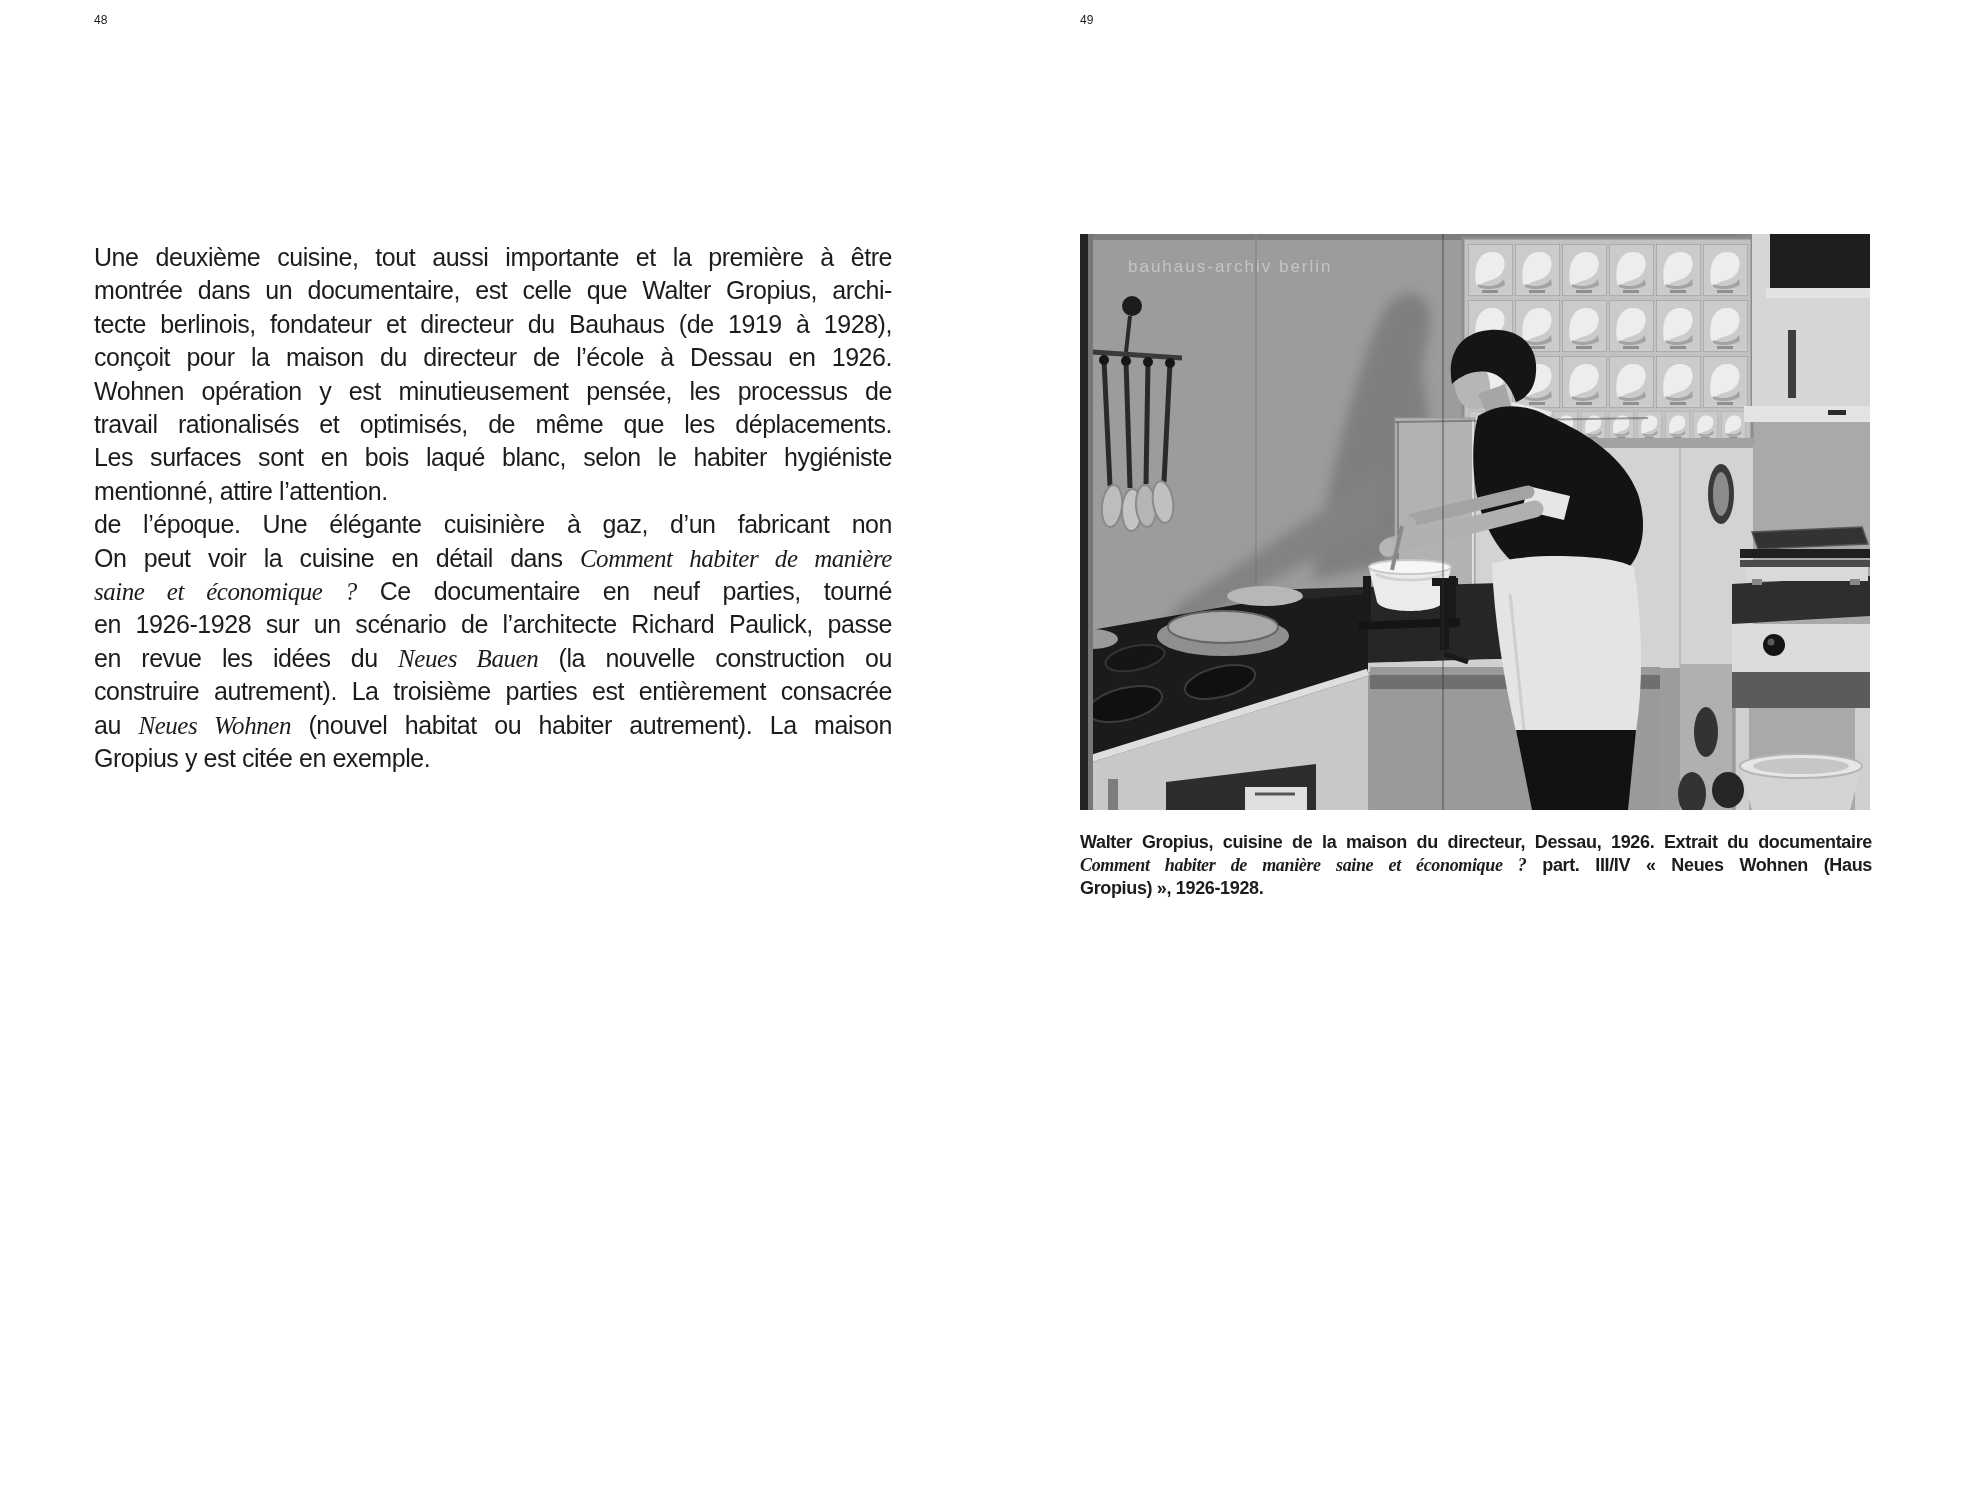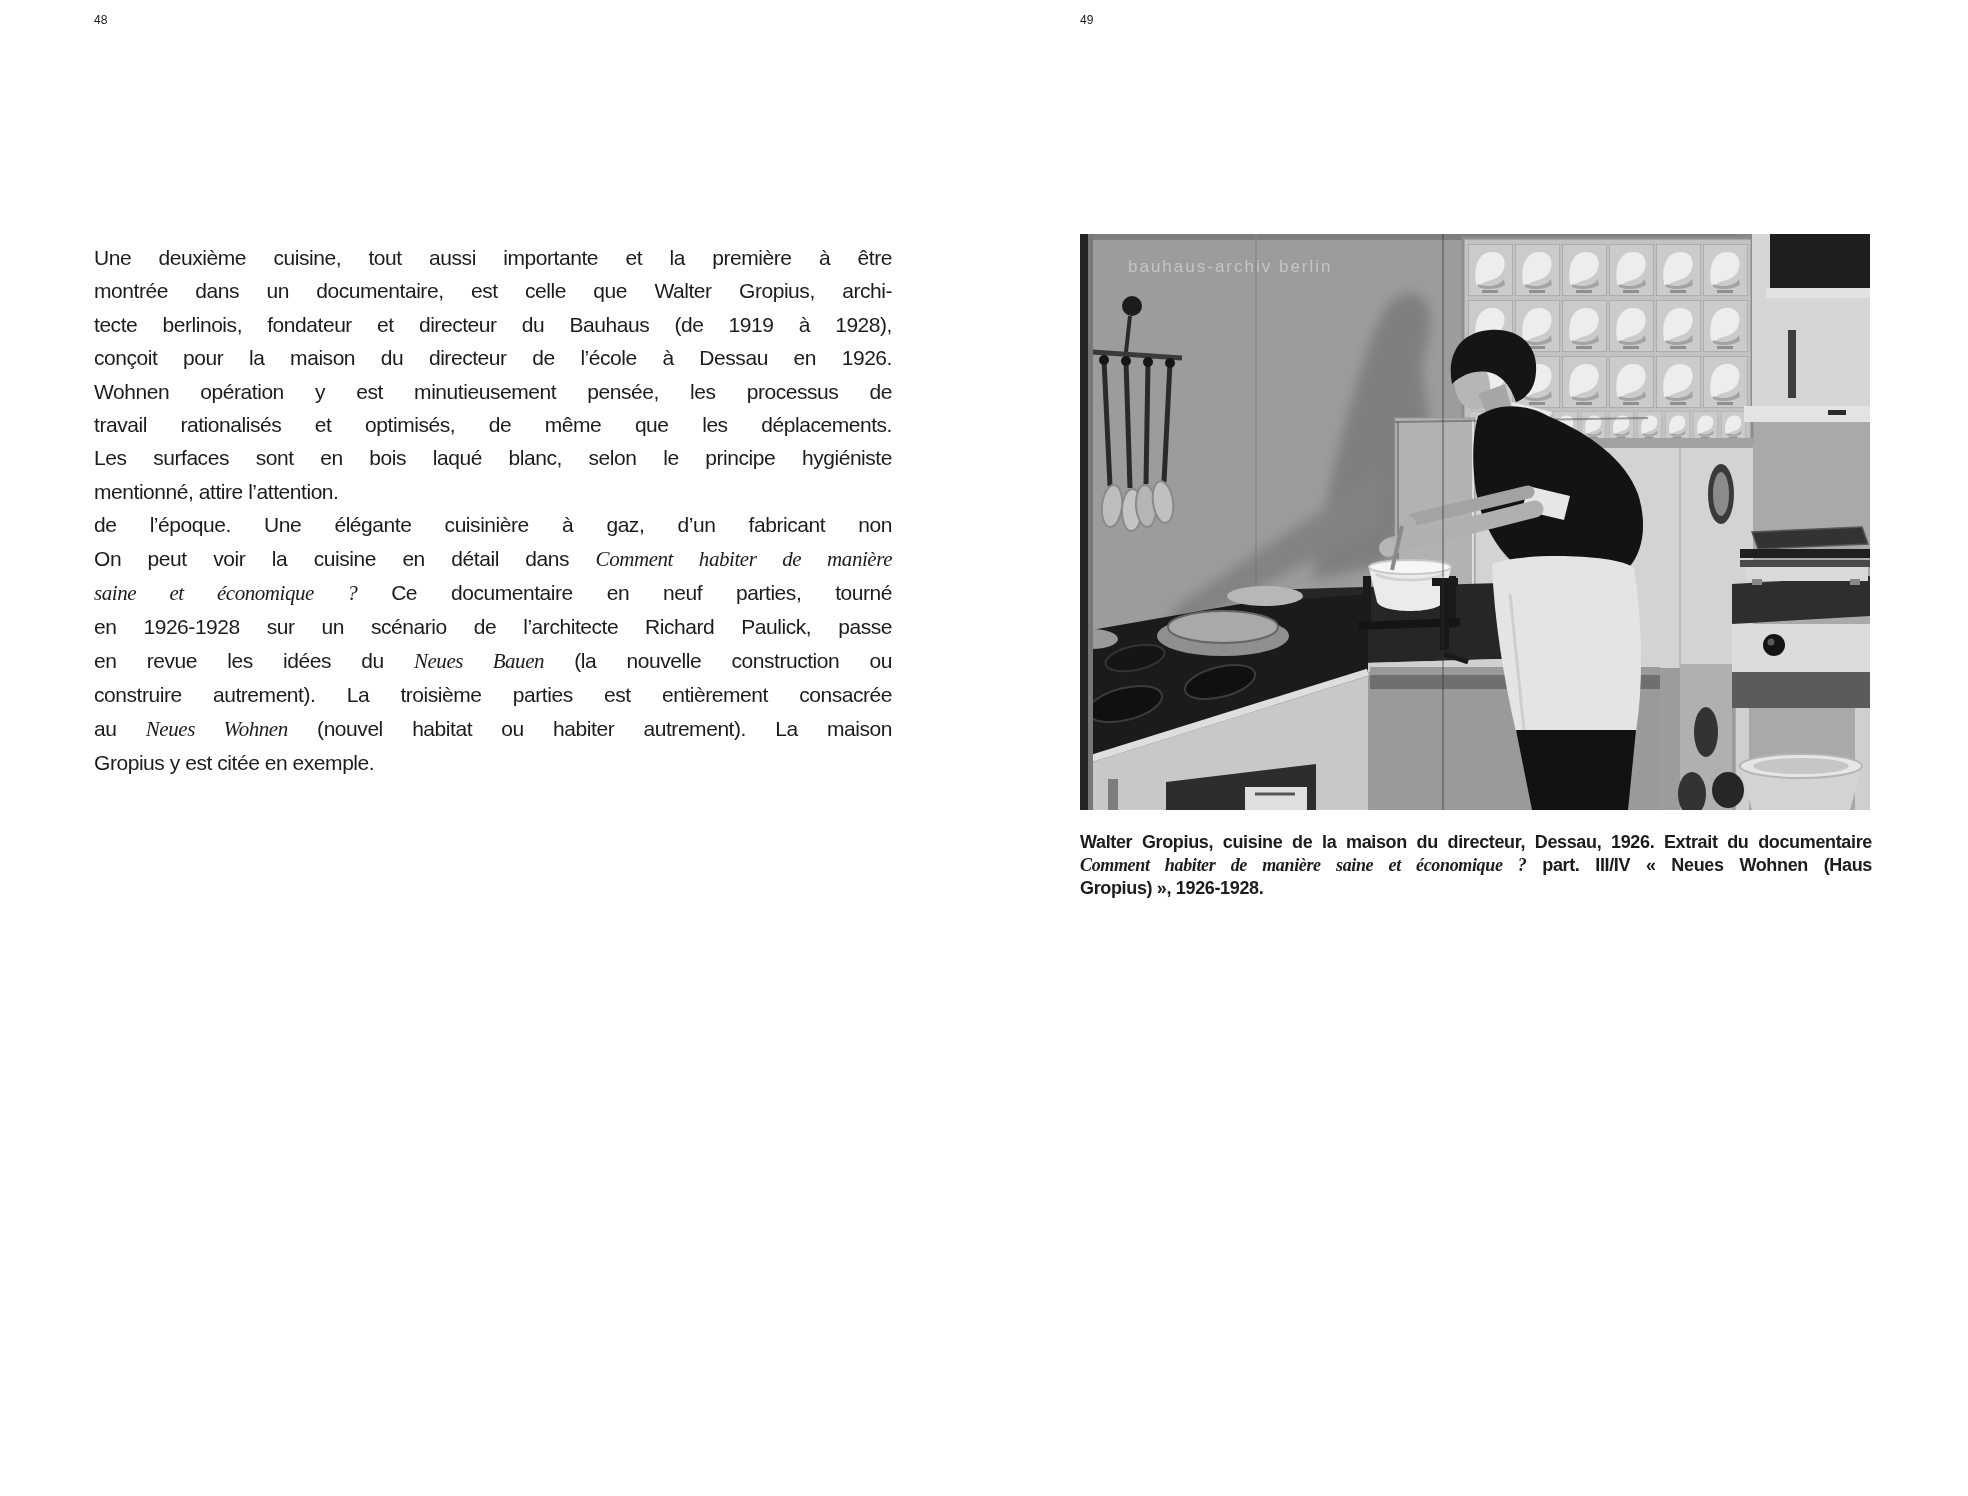--- a/index.html
+++ b/index.html
@@ -6,21 +6,21 @@
   body{
     width:1968px;height:1496px;position:relative;background:#ffffff;
     font-family:"Liberation Sans",sans-serif;color:#1c1c1c;
     -webkit-font-smoothing:antialiased;overflow:hidden;
   }
   .page-num{position:absolute;top:13px;font-size:12px;font-weight:400;letter-spacing:0;}
   #pn-left{left:94px;}
   #pn-right{left:1080px;}
   .body-col{
     position:absolute;left:94px;top:241px;width:798px;
-    font-size:21px;line-height:33.4px;letter-spacing:-0.45px;
+    font-size:25px;line-height:33.4px;letter-spacing:-0.45px;
   }
   .line{text-align:justify;text-align-last:justify;white-space:nowrap;}
   .line.njust{text-align-last:left;}
   .it{font-style:italic;font-family:Liberation Serif, serif;}
   figure.doc-figure{position:absolute;left:1080px;top:234px;margin:0;width:854px;}
   figure.doc-figure svg{display:block;}
   figcaption.caption{
     margin-top:21px;width:792px;
     font-size:18px;font-weight:700;line-height:23px;letter-spacing:-0.35px;
   }
@@ -29,21 +29,21 @@
 <body>
 
 <div class="page-num" id="pn-left">48</div>
 <div class="body-col">
     <div class="line"><span>Une deuxième cuisine, tout aussi importante et la première à être</span></div>
     <div class="line"><span>montrée dans un documentaire, est celle que Walter Gropius, archi-</span></div>
     <div class="line"><span>tecte berlinois, fondateur et directeur du Bauhaus (de 1919 à 1928),</span></div>
     <div class="line"><span>conçoit pour la maison du directeur de l’école à Dessau en 1926.</span></div>
     <div class="line"><span>Wohnen opération y est minutieusement pensée, les processus de</span></div>
     <div class="line"><span>travail rationalisés et optimisés, de même que les déplacements.</span></div>
-    <div class="line"><span>Les surfaces sont en bois laqué blanc, selon le principe hygiéniste</span></div>
+    <div class="line"><span>Les surfaces sont en bois laqué blanc, selon le habiter hygiéniste</span></div>
     <div class="line njust"><span>mentionné, attire l’attention.</span></div>
     <div class="line"><span>de l’époque. Une élégante cuisinière à gaz, d’un fabricant non</span></div>
     <div class="line"><span>On peut voir la cuisine en détail dans </span><span class="it">Comment habiter de manière</span></div>
     <div class="line"><span class="it">saine et économique ?</span><span> Ce documentaire en neuf parties, tourné</span></div>
     <div class="line"><span>en 1926-1928 sur un scénario de l’architecte Richard Paulick, passe</span></div>
     <div class="line"><span>en revue les idées du </span><span class="it">Neues Bauen</span><span> (la nouvelle construction ou</span></div>
     <div class="line"><span>construire autrement). La troisième parties est entièrement consacrée</span></div>
     <div class="line"><span>au </span><span class="it">Neues Wohnen</span><span> (nouvel habitat ou habiter autrement). La maison</span></div>
     <div class="line njust"><span>Gropius y est citée en exemple.</span></div>
   </div>

